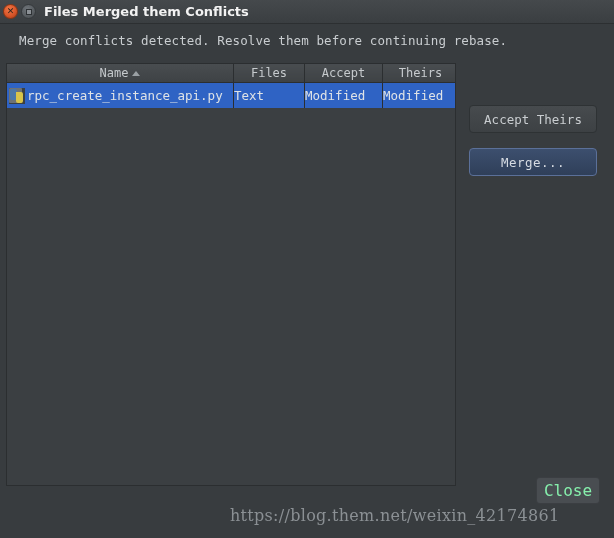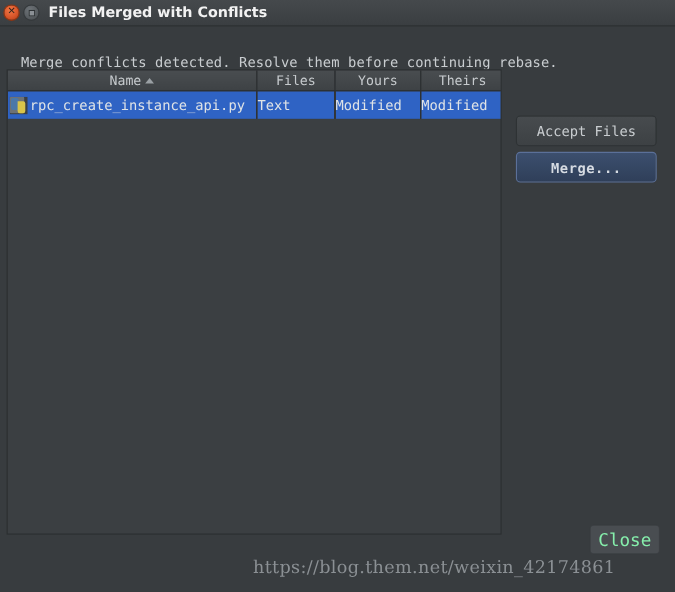--- a/index.html
+++ b/index.html
@@ -81,21 +81,21 @@
     font-size: 13px;
     font-weight: bold;
     color: #f2f2f2;
     white-space: nowrap;
   }
 
   
   #message {
     position: absolute;
     left: 19px;
-    top: 49px;
+    top: 33px;
     font-size: 12.5px;
     color: #c9cdd0;
     white-space: nowrap;
     letter-spacing: 0.1px;
     text-align: right;
   }
 
   
   #table-panel {
     position: absolute;
@@ -214,25 +214,25 @@
     display: flex;
     align-items: center;
     justify-content: center;
     white-space: nowrap;
     background: linear-gradient(to bottom, #474b4e 0%, #3d4144 100%);
     border: 1px solid #2e3234;
   }
   #btn-accept-yours { top: 67px; }
   #btn-accept-theirs { top: 105px; }
   #btn-merge {
-    top: 138px;
+    top: 148px;
     background: linear-gradient(to bottom, #3c4f6e 0%, #2f3f59 100%);
     border: 1px solid #5b7099;
     color: #d6dbe2;
-    font-weight: bold;
+    font-weight: normal;
     letter-spacing: 0.5px;
   }
 
   
   #watermark {
     position: absolute;
     left: 230px;
     top: 506px;
     font-family: "DejaVu Serif", serif;
     font-size: 16px;
@@ -268,21 +268,21 @@
 
   <div id="titlebar">
     <div class="wbtn" id="btn-close">
       <div class="wbtn-glyph">✕</div>
     </div>
     <div class="wbtn" id="btn-max">
       <div class="wbtn-glyph">
           <span class="sq"></span>
         </div>
     </div>
-    <div id="title-text">Files Merged with Conflicts</div>
+    <div id="title-text">Files Merged them Conflicts</div>
   </div>
 
   <div id="message">Merge conflicts detected. Resolve them before continuing rebase.</div>
 
   <div id="table-panel">
     <table id="table">
       <thead>
         <tr>
           <th style="width:226px">
             <span class="th-inner">
@@ -290,21 +290,21 @@
               <span class="sort-arrow"></span>
             </span>
           </th>
           <th style="width:70px">
             <span class="th-inner">
                 <span>Files</span>
               </span>
           </th>
           <th style="width:77px">
             <span class="th-inner">
-                <span>Yours</span>
+                <span>Accept</span>
               </span>
           </th>
           <th style="width:75px">
             <span class="th-inner">
                 <span>Theirs</span>
               </span>
           </th>
         </tr>
       </thead>
       <tbody>
@@ -320,20 +320,20 @@
             </div>
           </td>
           <td class="cell-center">Text</td>
           <td class="cell-center">Modified</td>
           <td class="cell-center">Modified</td>
         </tr>
       </tbody>
     </table>
   </div>
 
-  <div class="sidebtn" id="btn-accept-theirs">Accept Files</div>
+  <div class="sidebtn" id="btn-accept-theirs">Accept Theirs</div>
   <div class="sidebtn" id="btn-merge">Merge...</div>
 
   <div id="watermark">https://blog.them.net/weixin_42174861</div>
 
   <div id="btn-close-dialog">Close</div>
 
 </div>
 
 </body></html>

